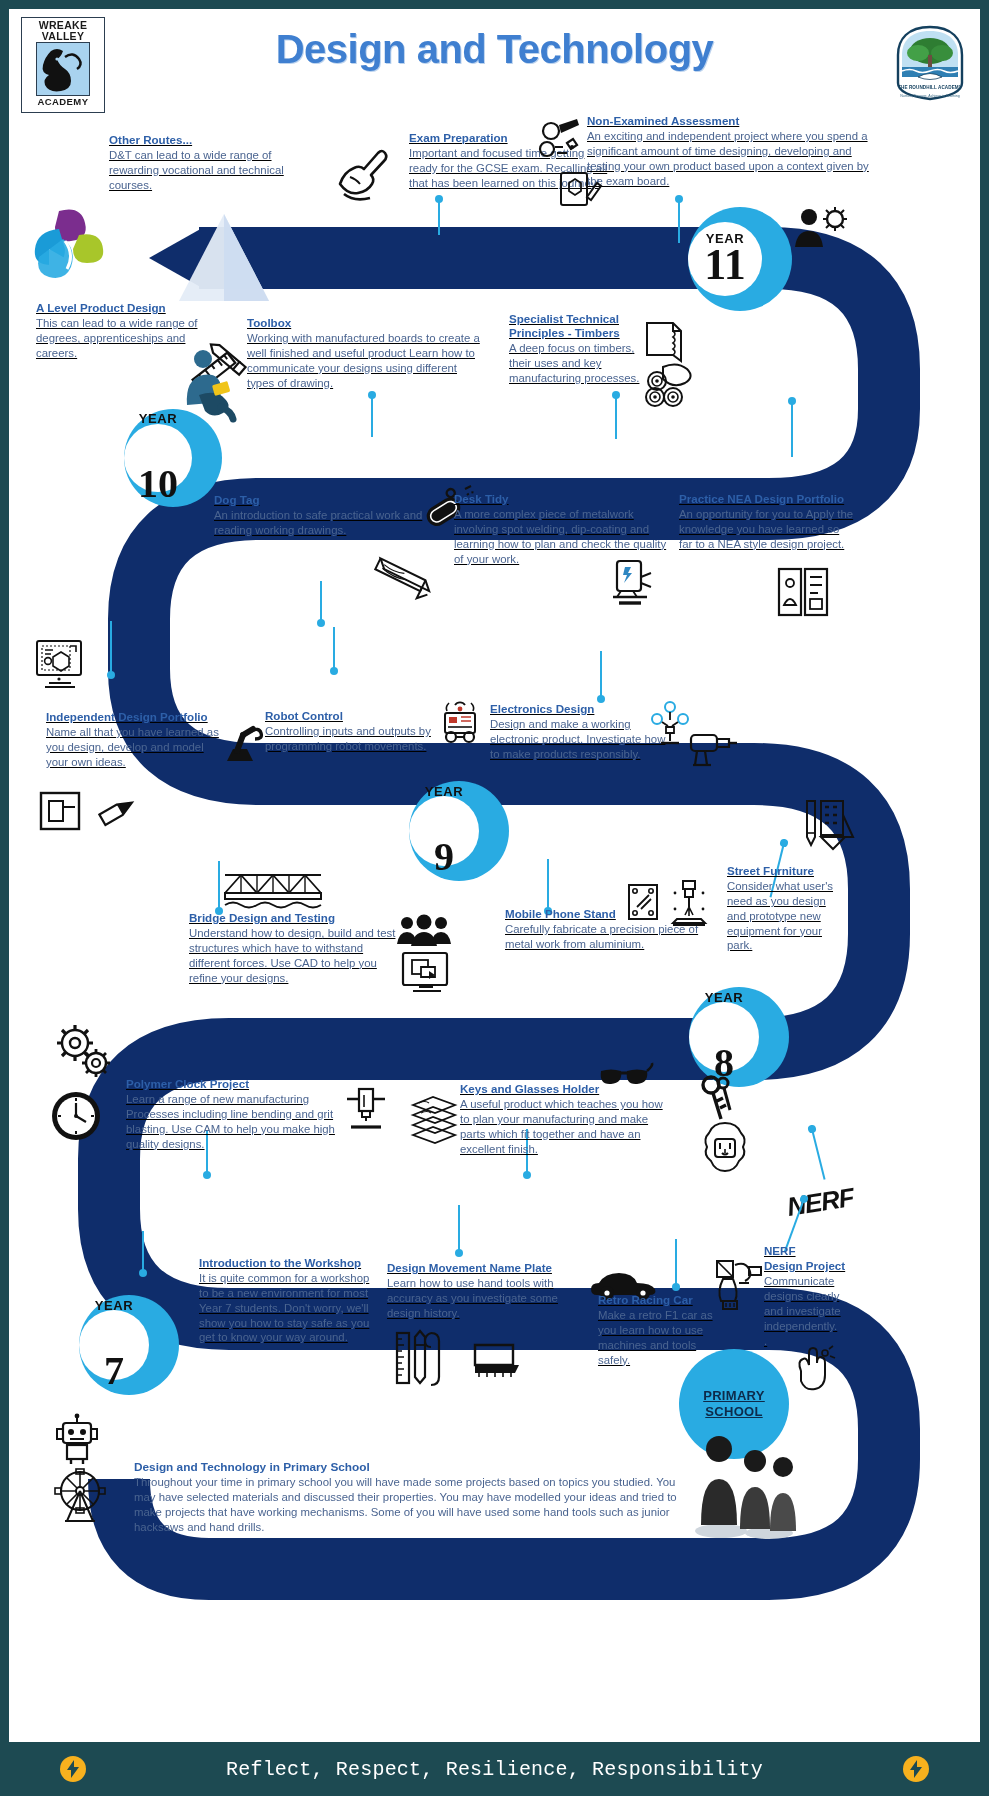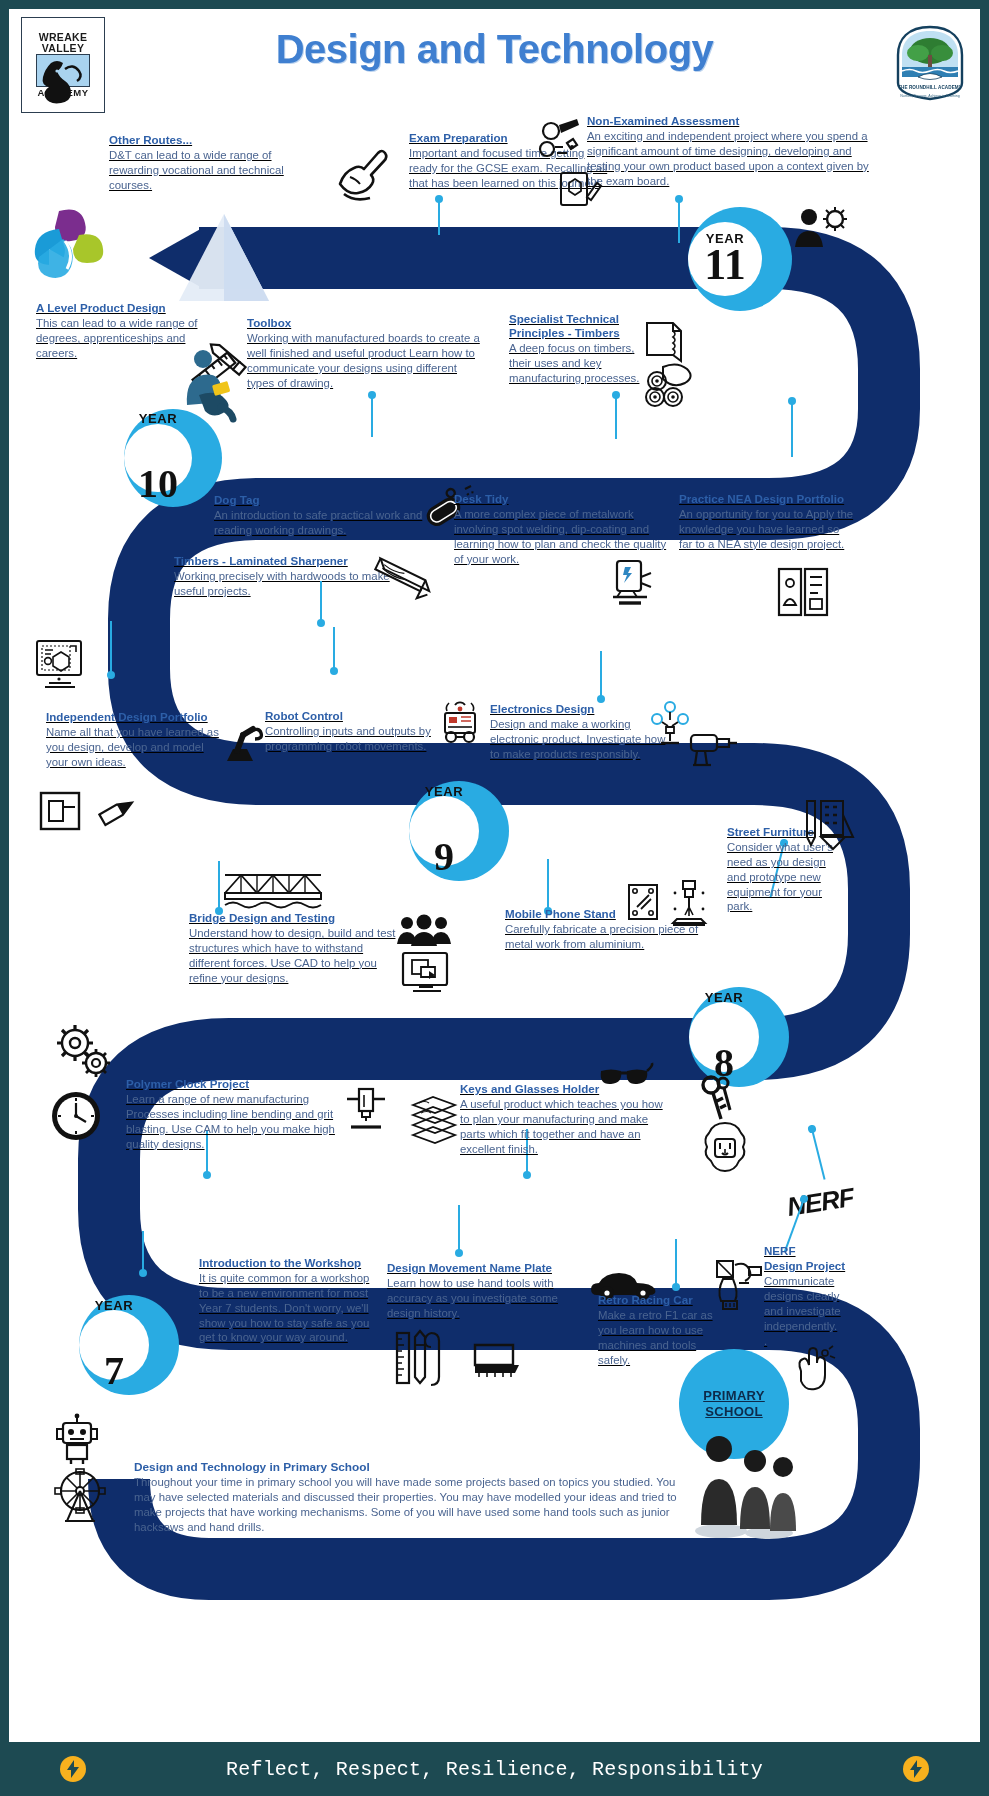--- a/index.html
+++ b/index.html
@@ -40,22 +40,22 @@
   #title {
     position:absolute; left:0; right:0; top:18px; text-align:center;
     font-size:40px; font-weight:bold; color:#3f7fd0;
     letter-spacing:-.5px;
     text-shadow:1px 1px 0 #bcd3ee;
   }
 
   #crest {
     position:absolute; left:12px; top:8px; width:84px; height:96px;
     border:1.5px solid #2c3e50; background:#ffffff;
-    display:flex; flex-direction:column; align-items:center; justify-content:space-between;
-    padding:14px 0;
+    display:flex; flex-direction:column; align-items:center; 
+    padding:2px 0;
   }
   #crest .cw { font-size:10.5px; font-weight:bold; color:#1a1a1a; line-height:1.05; text-align:center; letter-spacing:.3px;}
   #crest .shield { width:54px; height:54px; background:#a9d3ef; border:1px solid #2c3e50; position:relative; }
   #crest .shield svg { position:absolute; inset:0; }
   #crest .ca { font-size:9.5px; font-weight:bold; color:#1a1a1a; letter-spacing:.4px;}
 
   #acadlogo {
     position:absolute; right:14px; top:16px; width:72px; height:76px;
   }
   #acadlogo .lbl1 { position:absolute; left:0; right:0; bottom:11px; text-align:center;
@@ -354,24 +354,20 @@
       <svg width="52" height="54" viewBox="0 0 52 54">
         <rect x="10" y="4" width="24" height="30" rx="3" fill="none" stroke="#111" stroke-width="2.2"></rect>
         <path d="M18 10 l6 0 -3 6 4 0 -8 10 3 -8 -4 0z" fill="#2e86c1"></path>
         <path d="M6 40 h34" stroke="#111" stroke-width="2.6"></path>
         <path d="M12 46 h22" stroke="#111" stroke-width="3.4"></path>
         <path d="M34 20 l10 -4 M34 26 l10 4" stroke="#111" stroke-width="2"></path>
         <path d="M14 34 l-4 6 M26 34 l4 6" stroke="#111" stroke-width="1.8"></path>
       </svg>
     </div>
 
-    <div class="blk" style="left:165px; top:545px; width:218px;">
-      <div class="h">Timbers  - Laminated Sharpener</div>
-      <div class="p">Working precisely with hardwoods to make useful projects.</div>
-    </div>
     <div class="ic" style="left:360px; top:548px;">
       <svg width="70" height="48" viewBox="0 0 70 48">
         <g transform="rotate(26 35 24)">
           <path d="M4 14 h50 l8 8 h-50z" fill="none" stroke="#111" stroke-width="2"></path>
           <path d="M4 14 v12 h50 v-12" fill="none" stroke="#111" stroke-width="2"></path>
           <path d="M54 22 v12 l8 -8" fill="none" stroke="#111" stroke-width="2"></path>
           <path d="M10 18 q12 3 22 -1 M10 22 q14 4 26 0" fill="none" stroke="#111" stroke-width="1.2"></path>
         </g>
       </svg>
     </div>
@@ -546,21 +542,21 @@
         <path d="M22 28 l-4 8 M22 28 l4 8 M22 28 v9" stroke="#111" stroke-width="1.6"></path>
         <path d="M10 40 h24 l4 4 h-32z" fill="none" stroke="#111" stroke-width="2"></path>
         <path d="M6 46 h32" stroke="#111" stroke-width="2"></path>
         <circle cx="8" cy="14" r="1.4" fill="#111"></circle>
           <circle cx="36" cy="14" r="1.4" fill="#111"></circle>
         <circle cx="8" cy="30" r="1.4" fill="#111"></circle>
           <circle cx="36" cy="30" r="1.4" fill="#111"></circle>
       </svg>
     </div>
 
-    <div class="blk" style="left:718px; top:816px; width:112px;">
+    <div class="blk" style="left:718px; top:855px; width:112px;">
       <div class="h">Street Furniture</div>
       <div class="p">Consider what user's need as you design and prototype new equipment for your park.</div>
     </div>
     <div class="ic" style="left:790px; top:786px;">
       <svg width="56" height="60" viewBox="0 0 56 60">
         <path d="M8 6 h8 v36 l-4 8 -4 -8z" fill="none" stroke="#111" stroke-width="2"></path>
         <path d="M8 38 h8" stroke="#111" stroke-width="1.6"></path>
         <rect x="22" y="6" width="22" height="34" fill="none" stroke="#111" stroke-width="2"></rect>
         <path d="M26 12 h4 M34 12 h4 M26 20 h4 M34 20 h4 M26 28 h4 M34 28 h4" stroke="#111" stroke-width="2.6"></path>
         <path d="M44 20 l10 22 h-10z" fill="none" stroke="#111" stroke-width="2"></path>

